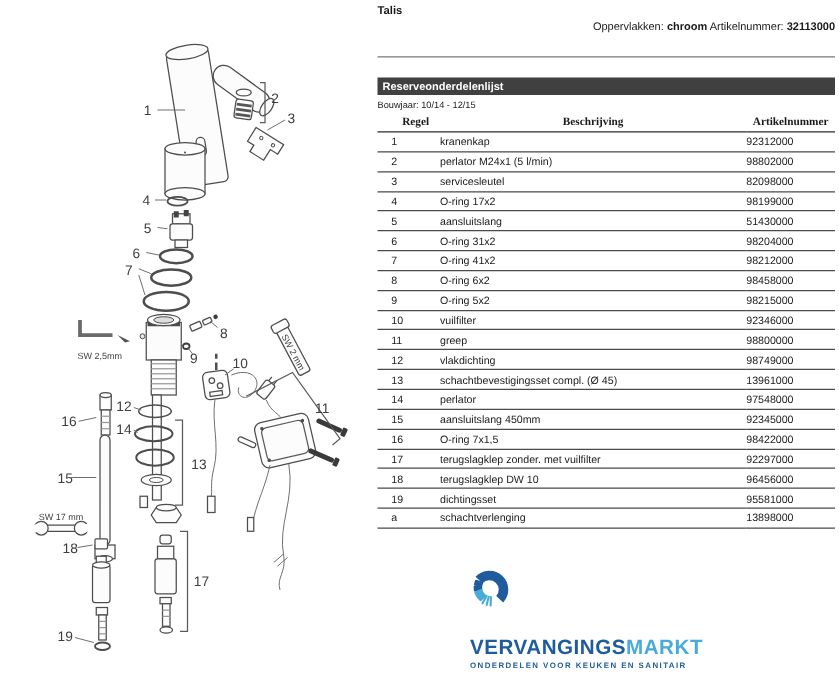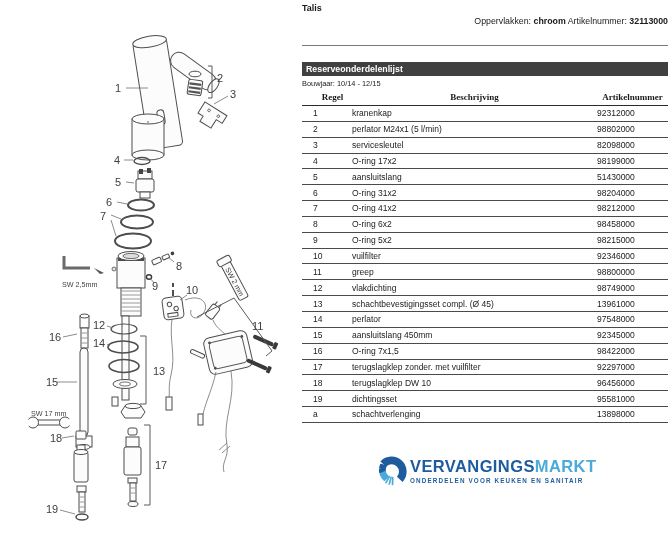--- a/index.html
+++ b/index.html
@@ -35,21 +35,21 @@
 
   
   svg text{font-family:"Liberation Sans",sans-serif;}
   .co{font-size:11px;fill:#3e3e3e;}
   .an{font-size:7.2px;fill:#3e3e3e;}
   .ld{stroke:#6f6f6f;stroke-width:0.8;fill:none;}
   .ol{stroke:#4d4d4d;stroke-width:1;fill:#fcfcfc;}
   .br{stroke:#5a5a5a;stroke-width:1;fill:none;}
 
   
-  .logo{left:376px;top:452px;display:flex;align-items:flex-start;gap:0;}
+  .logo{left:376px;top:452px;display:flex;align-items:flex-start;gap:16px;flex-direction:column;}
   .logo-text{padding-top:6px;}
   .brand{font-size:16.5px;font-weight:bold;letter-spacing:0.4px;line-height:16px;white-space:nowrap;}
   .tagline{font-size:6.3px;font-weight:bold;letter-spacing:1.15px;margin-top:3px;white-space:nowrap;}
 </style>
 </head>
 <body>
 
 <svg class="abs" style="left:0;top:0" width="302" height="550" viewBox="0 0 302 550">
 
   <g>

